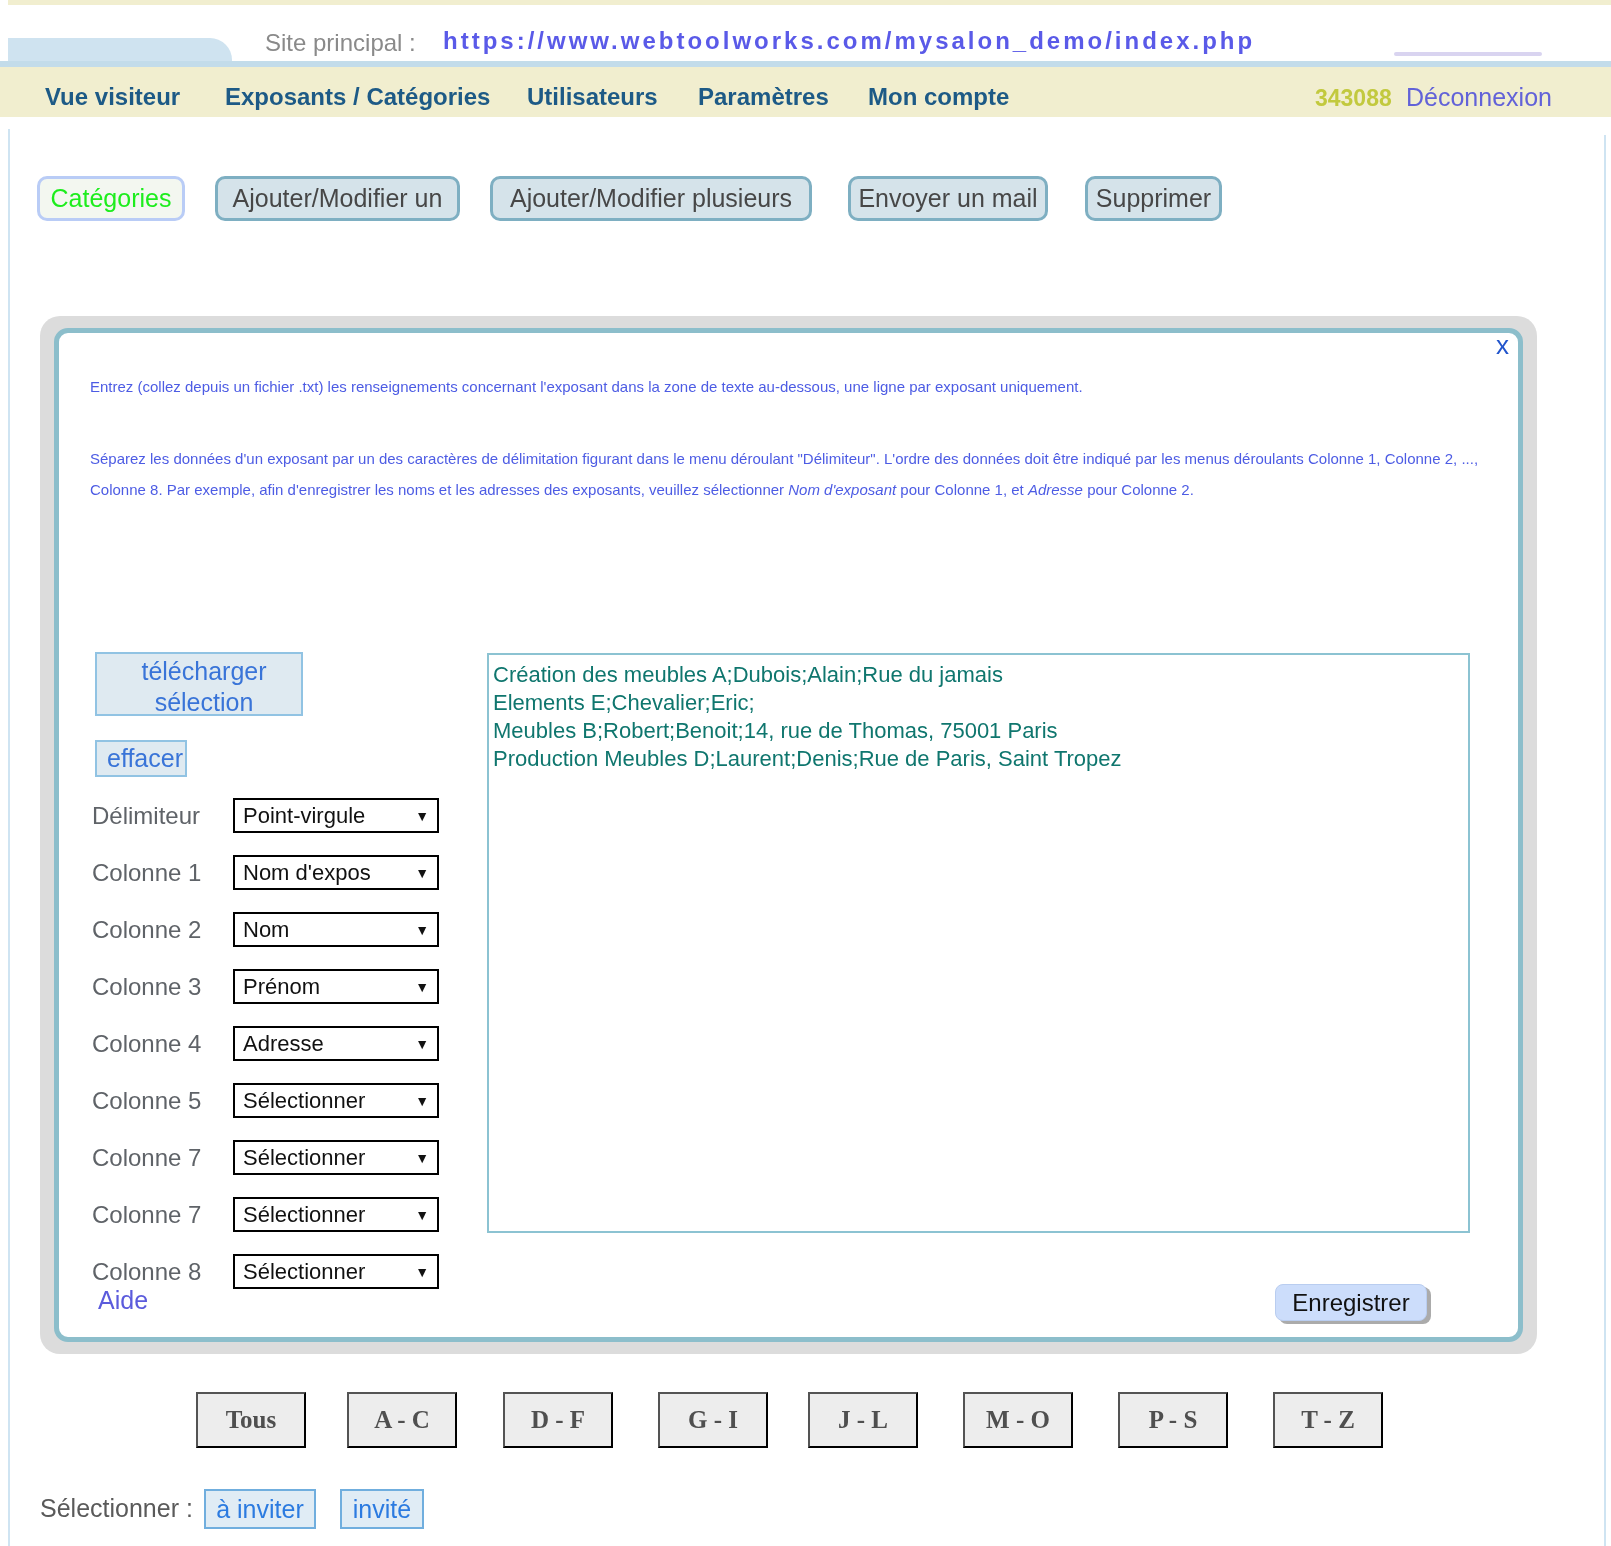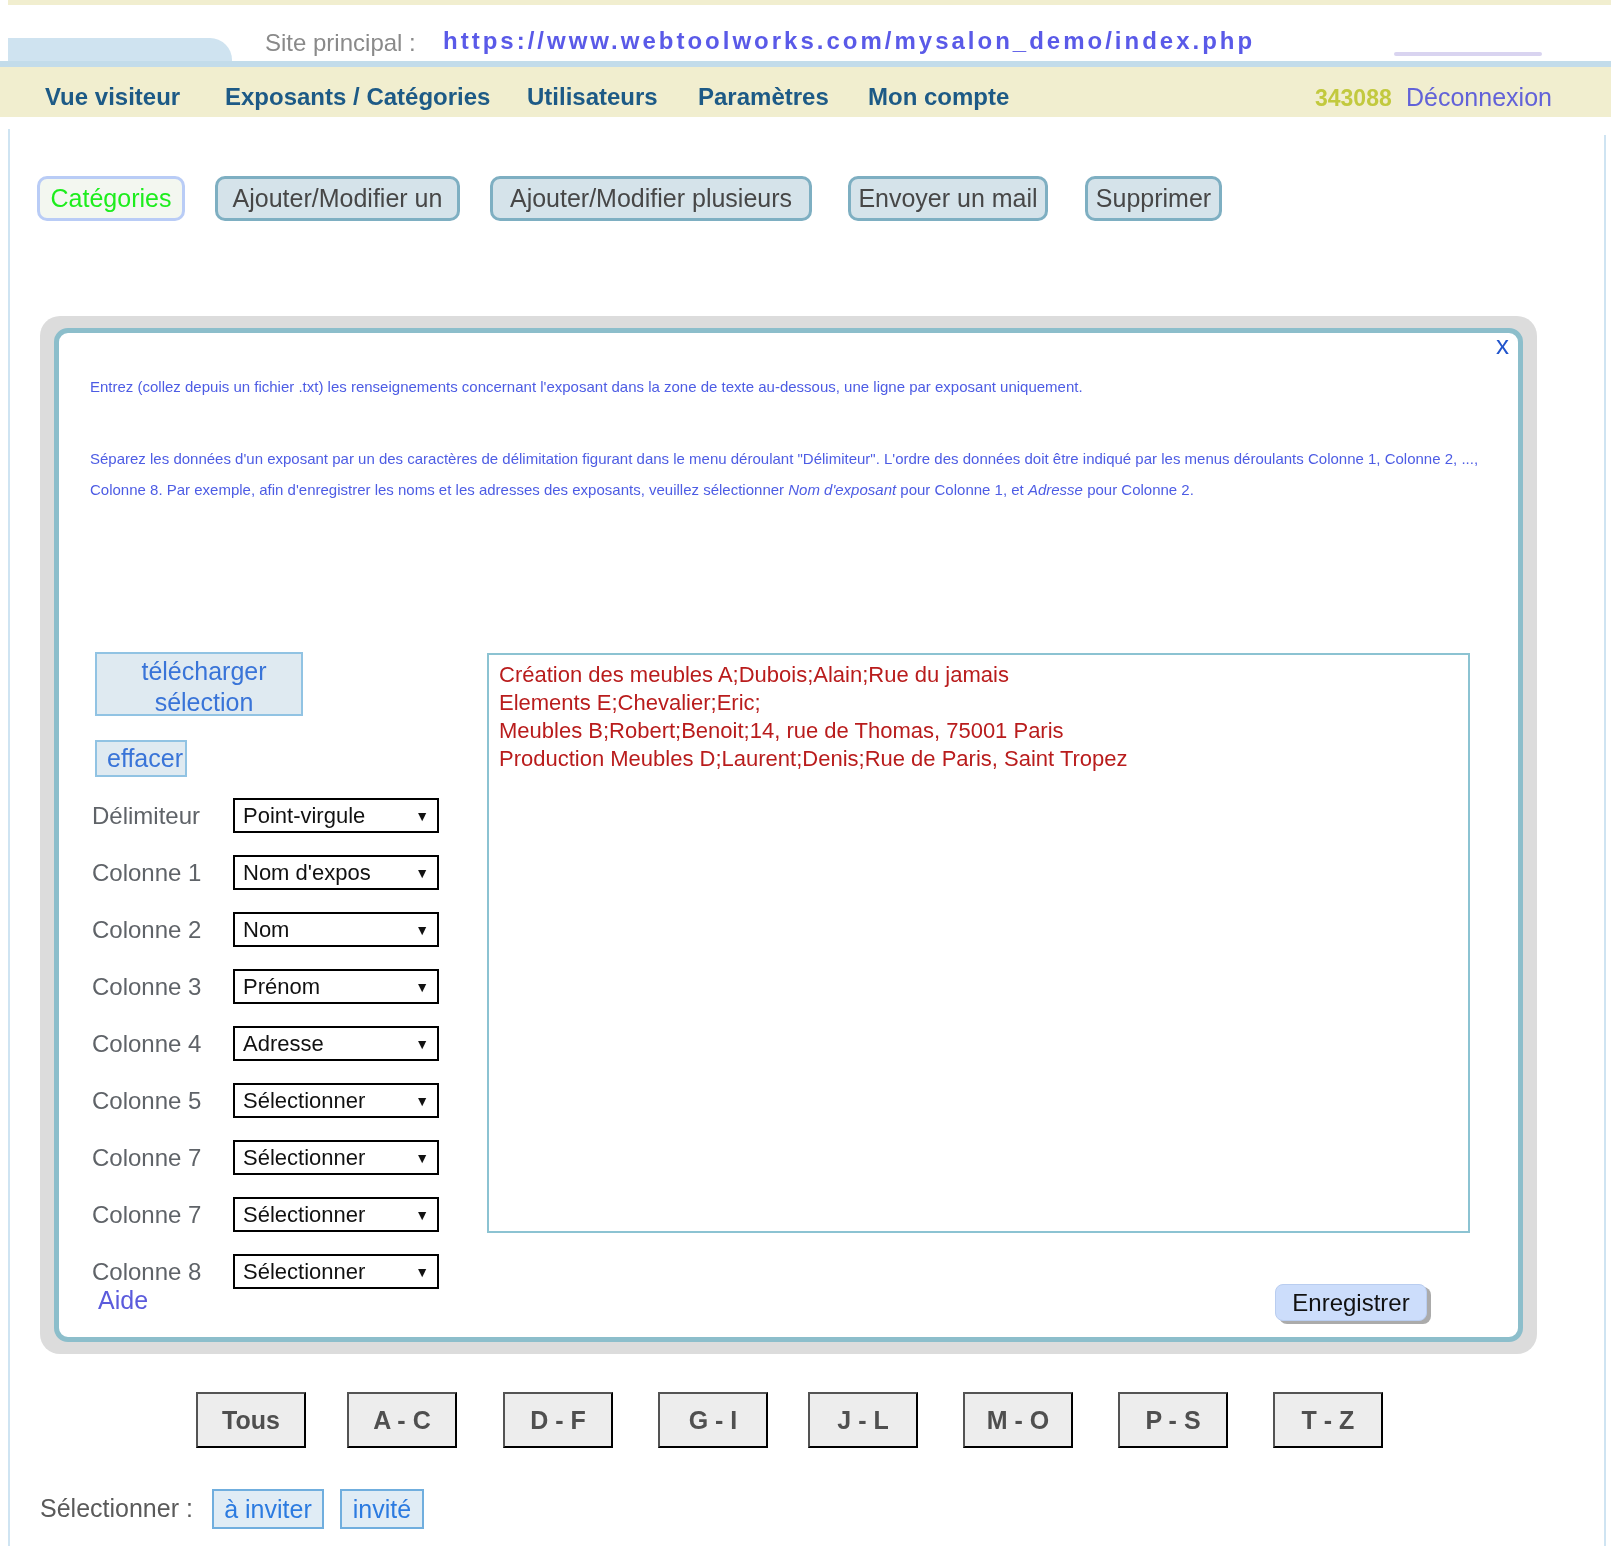--- a/index.html
+++ b/index.html
@@ -50,30 +50,30 @@
   .formcol{position:absolute;left:92px;top:798px;display:flex;flex-direction:column;gap:22px;}
   .frow{display:flex;align-items:center;height:35px;}
   .flabel{width:141px;font-size:24px;color:#5f6368;}
   .fselect{width:206px;height:35px;box-sizing:border-box;border:2px solid #000000;background:#ffffff;color:#111;
            font-size:22px;display:flex;align-items:center;padding:0 8px;cursor:pointer;position:relative;}
   .fselect .val{flex:1;overflow:hidden;white-space:nowrap;}
   .fselect .arrow{font-size:14px;color:#111;margin-left:4px;}
 
   .bigtext{position:absolute;left:487px;top:653px;width:983px;height:580px;box-sizing:border-box;
            border:2px solid #8cc3d2;resize:none;font-family:"Liberation Sans","DejaVu Sans",sans-serif;
-           font-size:22px;line-height:28px;color:#b91c1c;padding:6px 10px;outline:none;}
+           font-size:22px;line-height:28px;color:#0f766e;padding:6px 4px;outline:none;}
 
   .aide{position:absolute;left:98px;top:1286px;font-size:25px;color:#5b5bdc;cursor:pointer;}
   .save-btn{position:absolute;left:1275px;top:1284px;width:152px;height:37px;box-sizing:border-box;background:#ccddfb;
             border:1px solid #b9cdf0;border-radius:8px;color:#111;font-size:24px;display:flex;align-items:center;
             justify-content:center;cursor:pointer;box-shadow:4px 3px 0 #ababab;}
 
   
   .alpha{position:absolute;top:1392px;height:56px;width:110px;background:#ededed;color:#4f4f4f;font-weight:bold;
-         font-size:25px;display:flex;align-items:center;justify-content:center;cursor:pointer;}
+         font-size:25px;display:flex;align-items:center;justify-content:center;cursor:pointer;font-family:Liberation Serif, serif;}
 
   
   .sel-label{position:absolute;left:40px;top:1494px;font-size:25px;color:#5a5a5a;}
   .footbtn{position:absolute;top:1489px;height:40px;box-sizing:border-box;background:#e0ecf5;border:2px solid #70aede;
            color:#2c7be0;font-size:25px;display:flex;align-items:center;justify-content:center;cursor:pointer;}
 </style>
 </head>
 <body>
 
 <div id="page">
@@ -193,16 +193,16 @@
   <button class="alpha" style="left:196px">Tous</button>
   <button class="alpha" style="left:347px">A - C</button>
   <button class="alpha" style="left:503px">D - F</button>
   <button class="alpha" style="left:658px">G - I</button>
   <button class="alpha" style="left:808px">J - L</button>
   <button class="alpha" style="left:963px">M - O</button>
   <button class="alpha" style="left:1118px">P - S</button>
   <button class="alpha" style="left:1273px">T - Z</button>
 
   <span class="sel-label">Sélectionner :</span>
-  <button class="footbtn" style="left:212px;width:112px">à inviter</button>
+  <button class="footbtn" style="left:204px;width:112px">à inviter</button>
   <button class="footbtn" style="left:340px;width:84px">invité</button>
 
 </div>
 
 </body></html>

